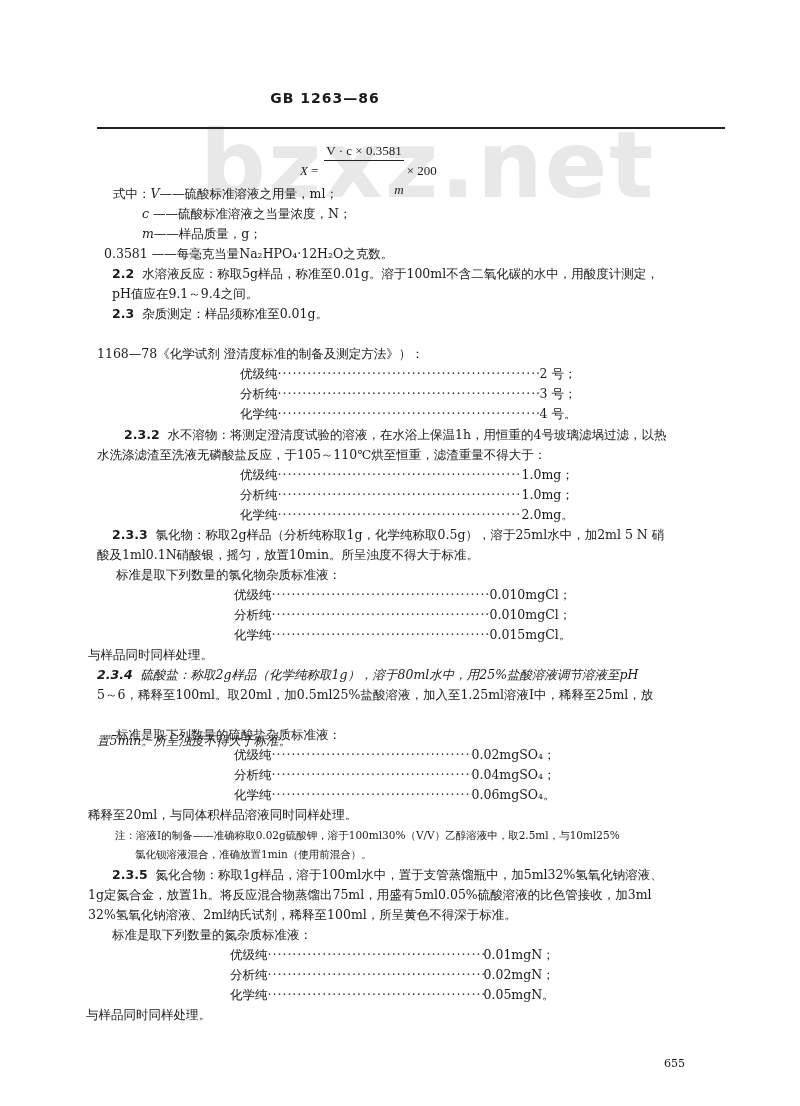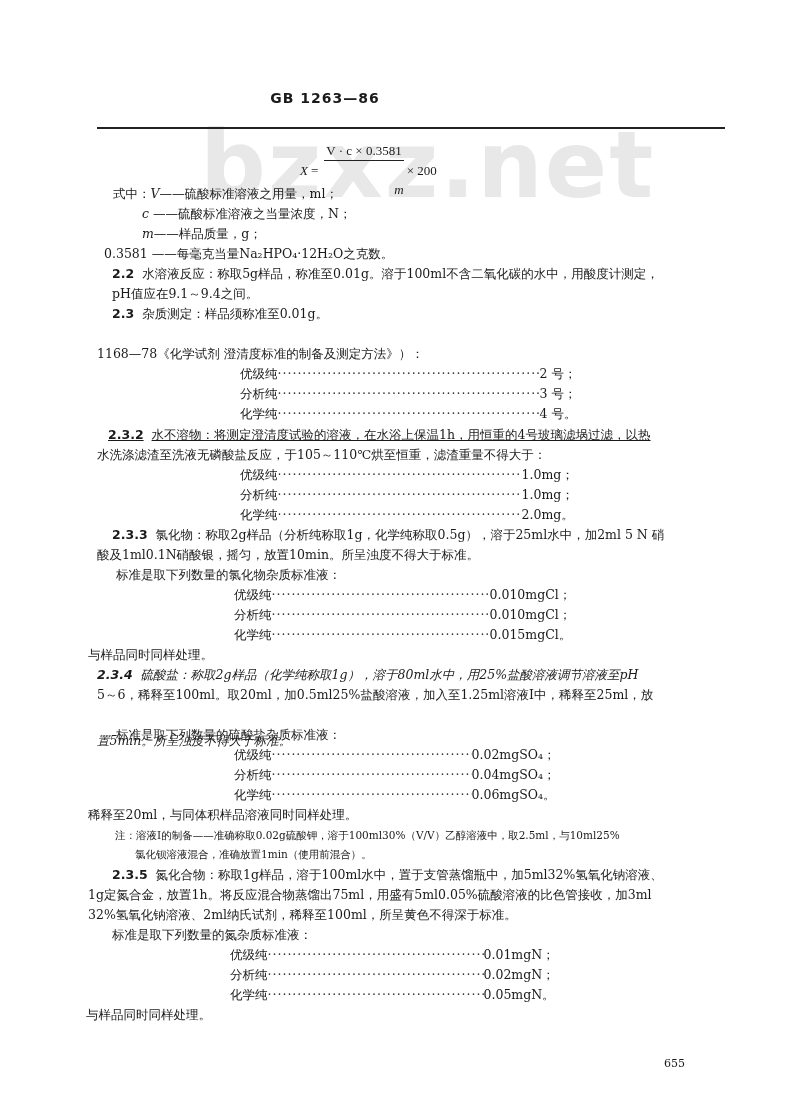--- a/index.html
+++ b/index.html
@@ -87,21 +87,21 @@
       <span class="g-label">分析纯</span>
       <span class="g-dots" style="width:262px;">··············································································</span>
       <span class="g-val">3 号；</span>
     </div>
   <div class="grade" style="left:240px; top:406px;">
       <span class="g-label">化学纯</span>
       <span class="g-dots" style="width:262px;">··············································································</span>
       <span class="g-val">4 号。</span>
     </div>
 
-  <div class="line" style="left:108px; top:427px;text-decoration:underline;">
+  <div class="line" style="left:124px; top:427px;">
     <span class="sec">2.3.2</span><span>水不溶物：将测定澄清度试验的溶液，在水浴上保温1h，用恒重的4号玻璃滤埚过滤，以热</span>
   </div>
   <div class="line" style="left:97px; top:447px;">水洗涤滤渣至洗液无磷酸盐反应，于105～110℃烘至恒重，滤渣重量不得大于：</div>
   <div class="grade" style="left:240px; top:467px;">
       <span class="g-label">优级纯</span>
       <span class="g-dots" style="width:244px;">··············································································</span>
       <span class="g-val">1.0mg；</span>
     </div>
   <div class="grade" style="left:240px; top:487px;">
       <span class="g-label">分析纯</span>

